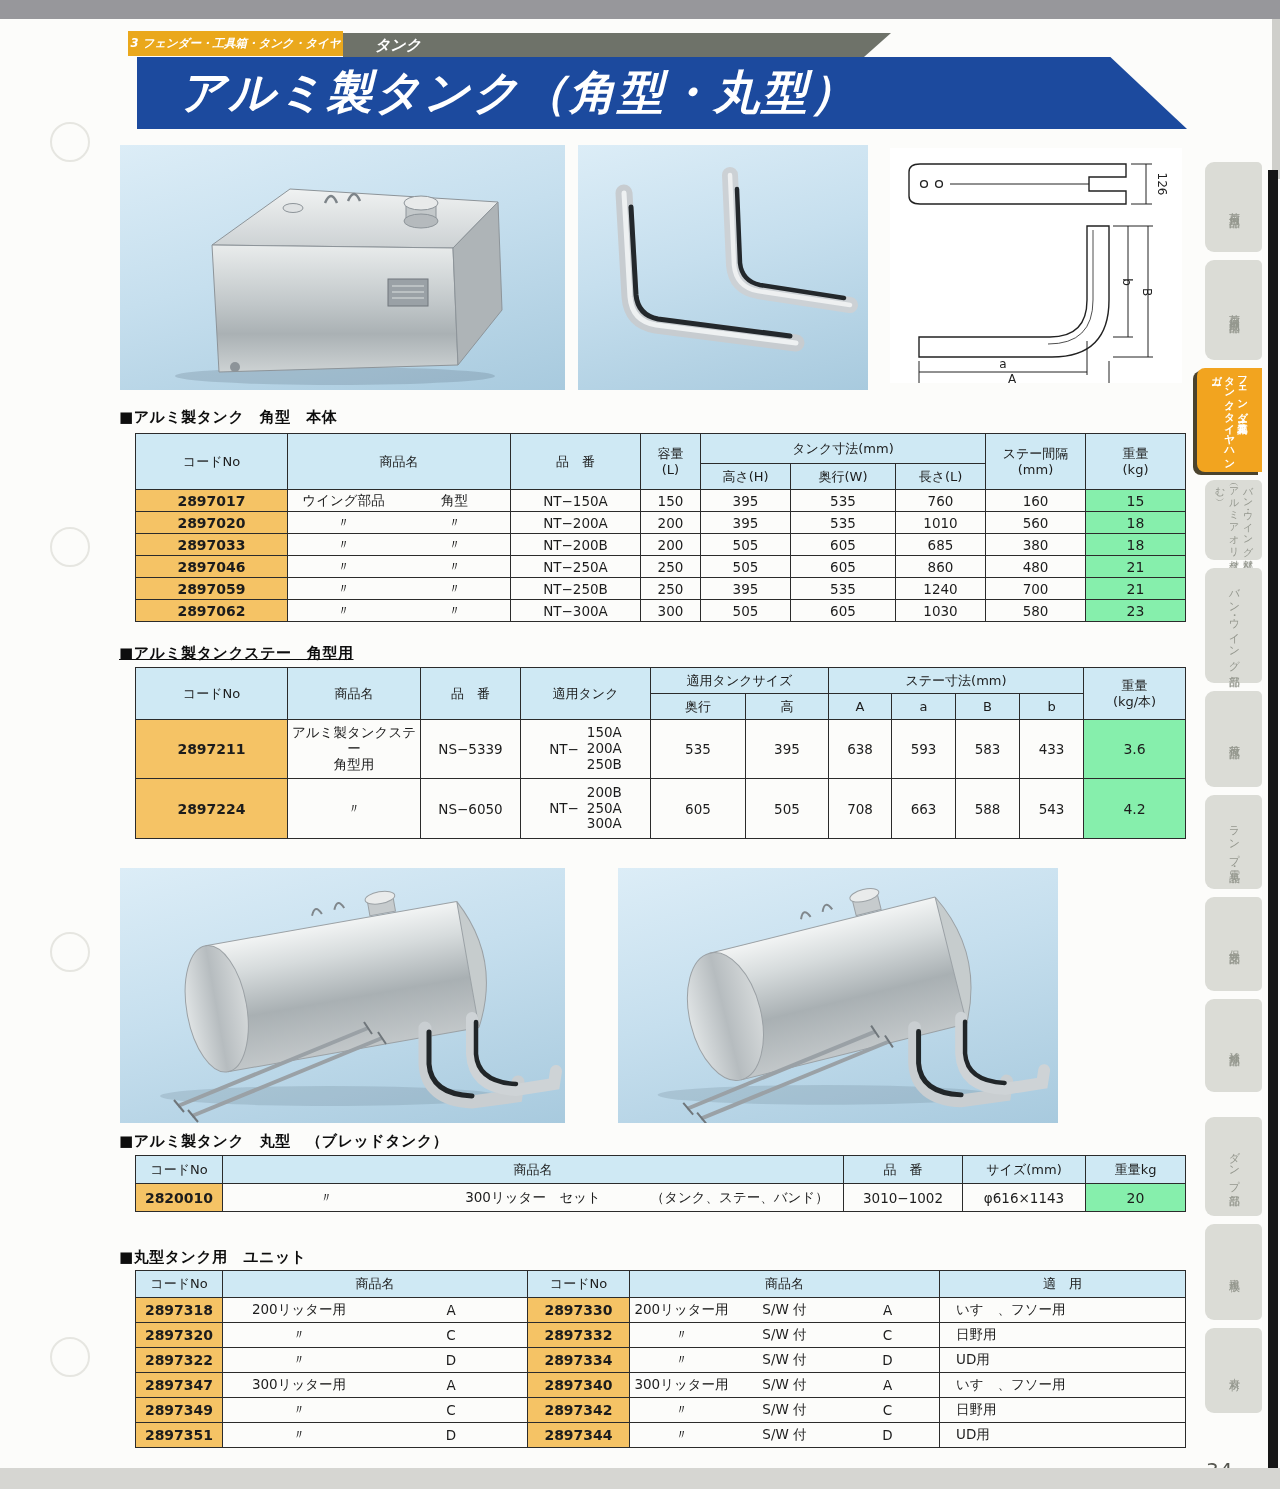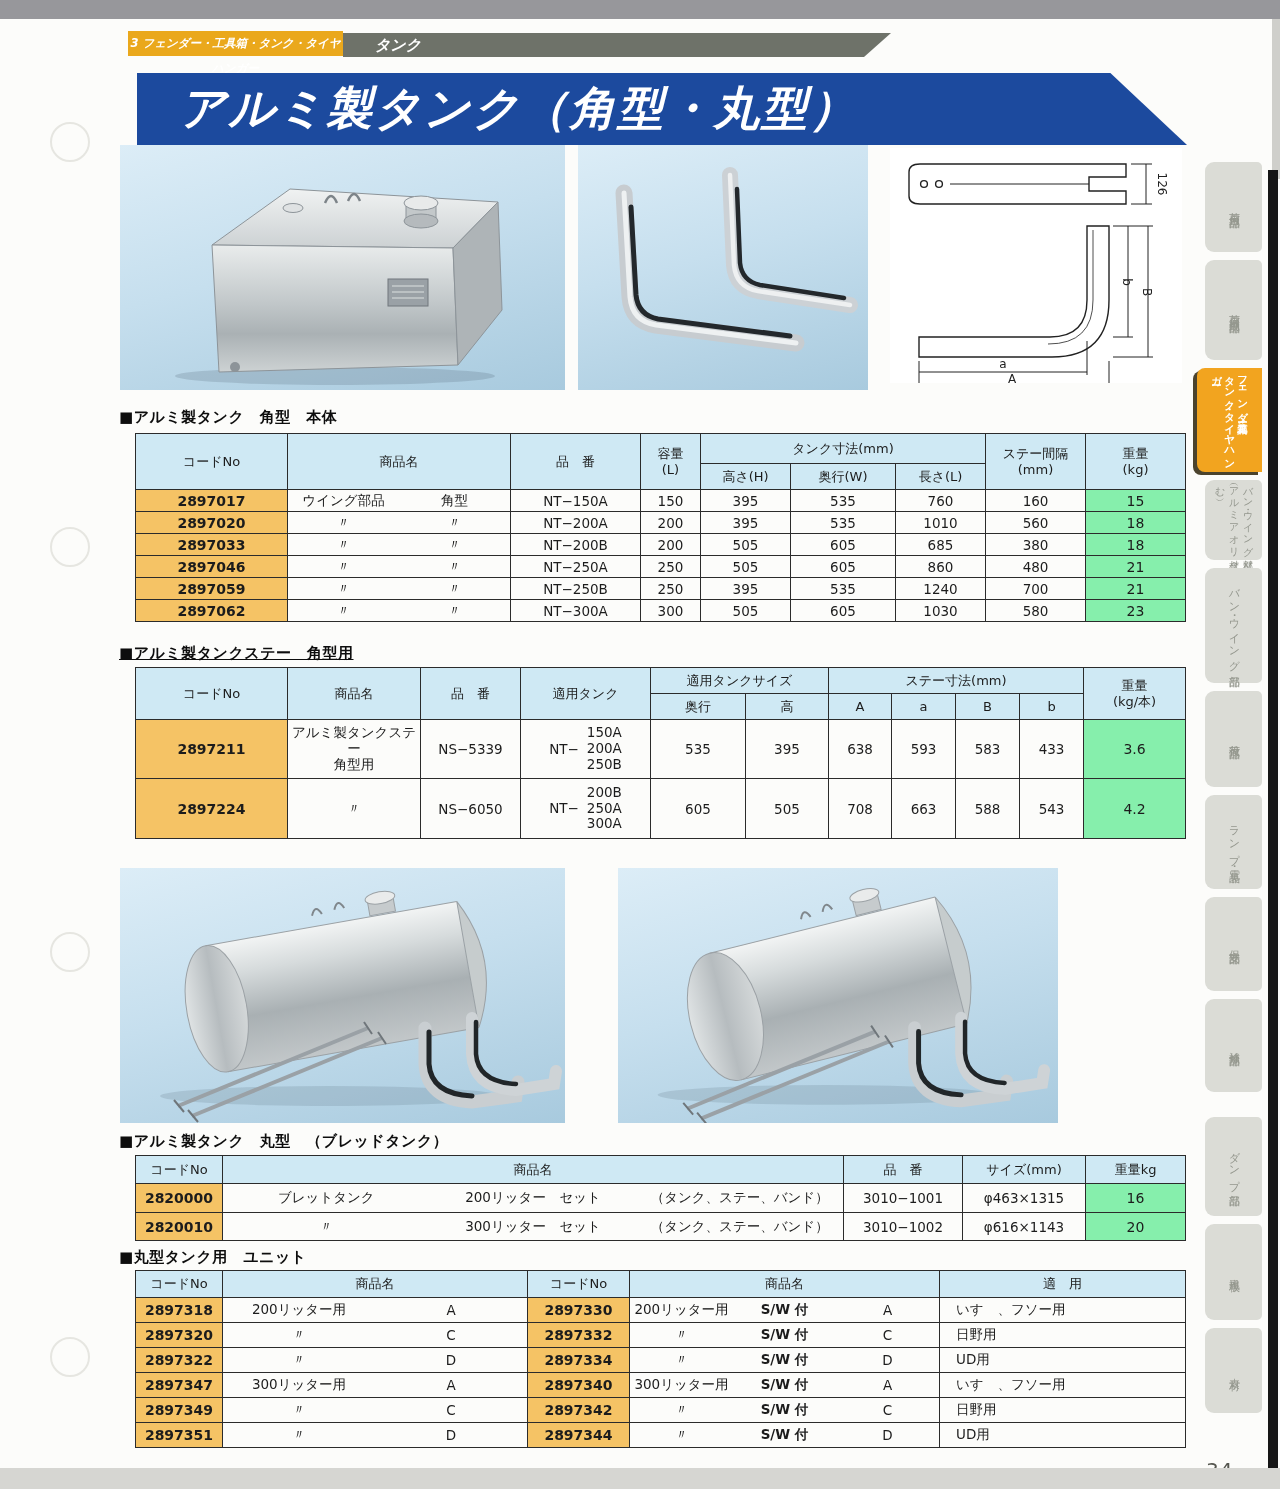--- a/index.html
+++ b/index.html
@@ -10,21 +10,21 @@
   .band-bottom{left:0;top:1468px;width:1280px;height:21px;background:#d6d6d2;}
   .edge-dark{left:1268px;top:170px;width:10px;height:1319px;background:#161616;}
   .edge-grey{left:1272px;top:19px;width:8px;height:160px;background:#cfcfcb;}
   .hole{position:absolute;left:50px;width:36px;height:36px;border-radius:50%;border:2px solid #e6e6e1;}
   
   .cat-tab{left:128px;top:31px;width:215px;height:25px;background:#eaa81c;color:#fff;
            font-weight:700;font-style:italic;font-size:11.5px;line-height:25px;text-align:center;}
   .sec-tab{left:343px;top:33px;width:548px;height:24px;background:#6e7269;color:#fff;
            font-weight:700;font-style:italic;font-size:15px;line-height:24px;padding-left:32px;
            box-sizing:border-box;clip-path:polygon(0 0,100% 0,calc(100% - 27px) 100%,0 100%);}
-  .banner{left:137px;top:73px;width:1050px;height:72px;background:#1c4a9e;color:#fff;
+  .banner{left:137px;top:57px;width:1050px;height:72px;background:#1c4a9e;color:#fff;
           clip-path:polygon(0 0,92.7% 0,100% 100%,0 100%);font-weight:800;font-style:italic;
           font-size:46px;line-height:71px;padding-left:42px;box-sizing:border-box;letter-spacing:2px;white-space:nowrap;}
   
   .photo{position:absolute;background:linear-gradient(165deg,#dcedf7 0%,#c6dfee 45%,#a8cade 100%);}
   .diagram{position:absolute;background:#fff;}
   
   .sect{position:absolute;font-size:15px;font-weight:700;color:#0d0d0d;letter-spacing:.5px;}
   
   .tbl{position:absolute;border-collapse:collapse;table-layout:fixed;font-size:13.5px;color:#1c1c1c;}
   .tbl th,.tbl td{border:1px solid #2b2b2b;text-align:center;vertical-align:middle;padding:0;overflow:hidden;}
@@ -32,21 +32,21 @@
   td.code{background:#f5c365;font-weight:700;font-size:14px;}
   td.wt{background:#86efac;font-size:14px;}
   .prel{white-space:pre-line;line-height:1.18;}
   .pair{display:flex;align-items:center;}
   .pair span{flex:1 1 50%;text-align:center;}
   .trio{display:flex;align-items:center;}
   .trio span{flex:1 1 33.3%;text-align:center;}
   .tankcell{display:flex;align-items:center;justify-content:center;gap:8px;}
   .tankcell .list{text-align:left;}
   .n1a{flex:0 0 61%;text-align:center;} .n1b{flex:0 0 39%;text-align:center;}
-  .n2a{flex:0 0 52%;text-align:center;} .n2b{flex:0 0 27.5%;text-align:center;font-weight:bold;} .n2c{flex:0 0 20.5%;text-align:center;}
+  .n2a{flex:0 0 52%;text-align:center;} .n2b{flex:0 0 27.5%;text-align:center;} .n2c{flex:0 0 20.5%;text-align:center;}
   td.app{text-align:left;padding-left:16px;font-size:13.5px;}
   
   .vtab{position:absolute;left:1205px;width:57px;background:#dbdcd6;border-radius:9px 5px 5px 9px;
         display:flex;align-items:center;justify-content:center;writing-mode:vertical-rl;
         font-size:11px;letter-spacing:1.5px;color:#94978e;white-space:pre-line;line-height:14px;}
   .vtab.small{font-size:10px;letter-spacing:.5px;}
   .vtab.active{left:1197px;width:65px;background:#f2a41f;color:#fff;font-weight:700;
         font-size:10.5px;letter-spacing:0;line-height:13px;border-radius:8px 0 0 8px;
         box-shadow:-4px 3px 0 rgba(44,34,8,.85);}
   .pagenum{position:absolute;left:1206px;top:1437px;font-size:20px;color:#55564f;letter-spacing:1px;margin-top:21px;}
@@ -427,33 +427,20 @@
     <thead>
       <tr style="height:28px">
         <th>コードNo</th>
         <th colspan="3">商品名</th>
         <th>品　番</th>
         <th>サイズ(mm)</th>
         <th>重量kg</th>
       </tr>
     </thead>
     <tbody>
-      <tr style="height:29px">
-          <td class="code">2820000</td>
-          <td colspan="3">
-            <div class="trio">
-              <span>ブレットタンク</span>
-              <span>200リッター　セット</span>
-              <span>（タンク、ステー、バンド）</span>
-            </div>
-          </td>
-          <td>3010−1001</td>
-          <td>φ463×1315</td>
-          <td class="wt">16</td>
-        </tr>
       <tr style="height:28px">
           <td class="code">2820010</td>
           <td colspan="3">
             <div class="trio">
               <span>〃</span>
               <span>300リッター　セット</span>
               <span>（タンク、ステー、バンド）</span>
             </div>
           </td>
           <td>3010−1002</td>

